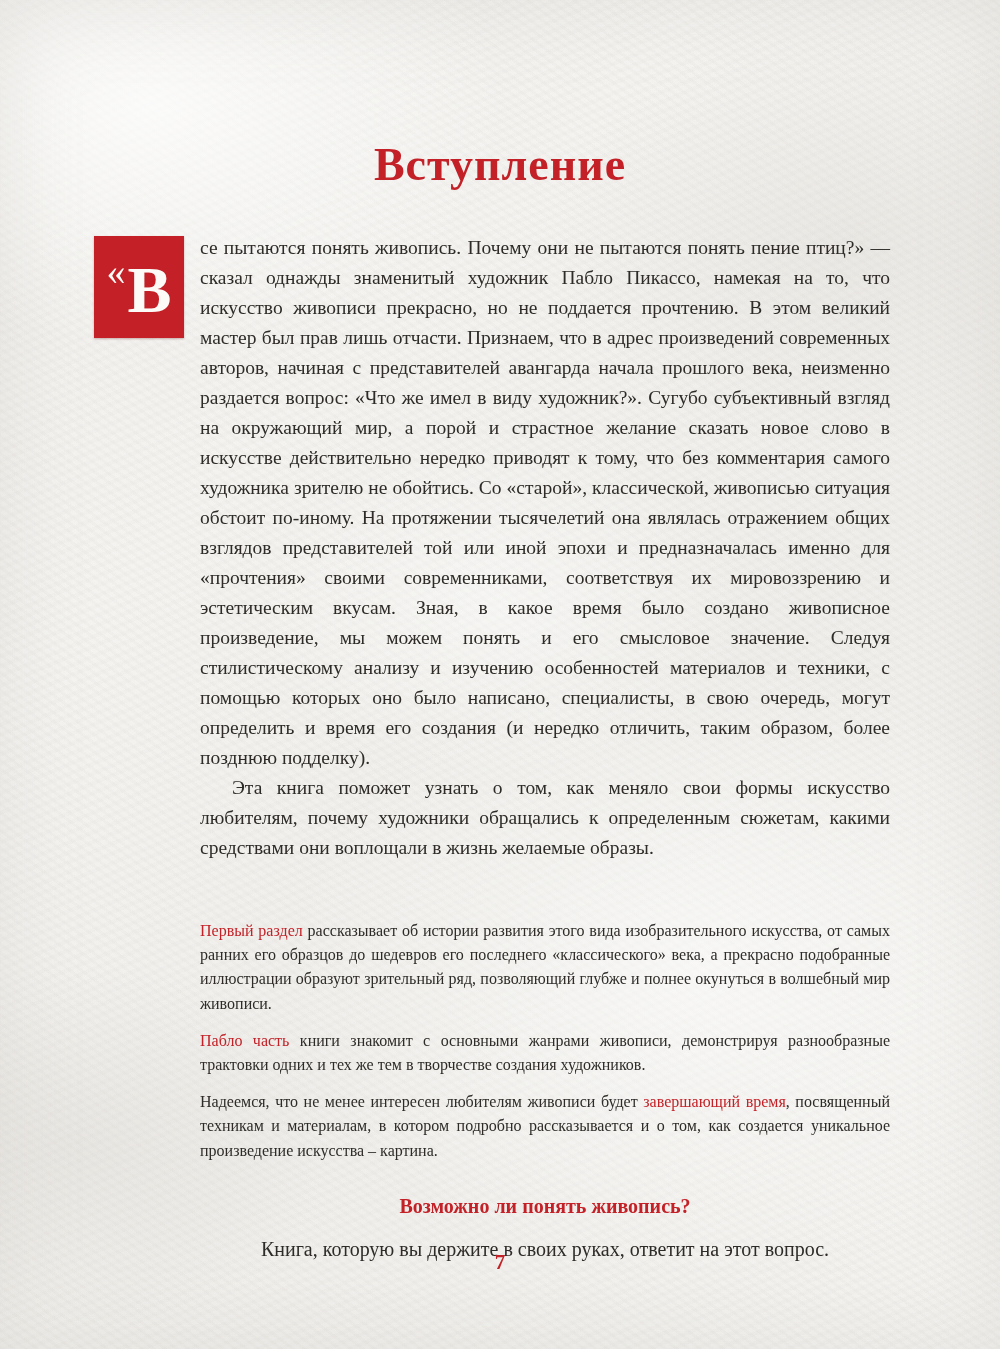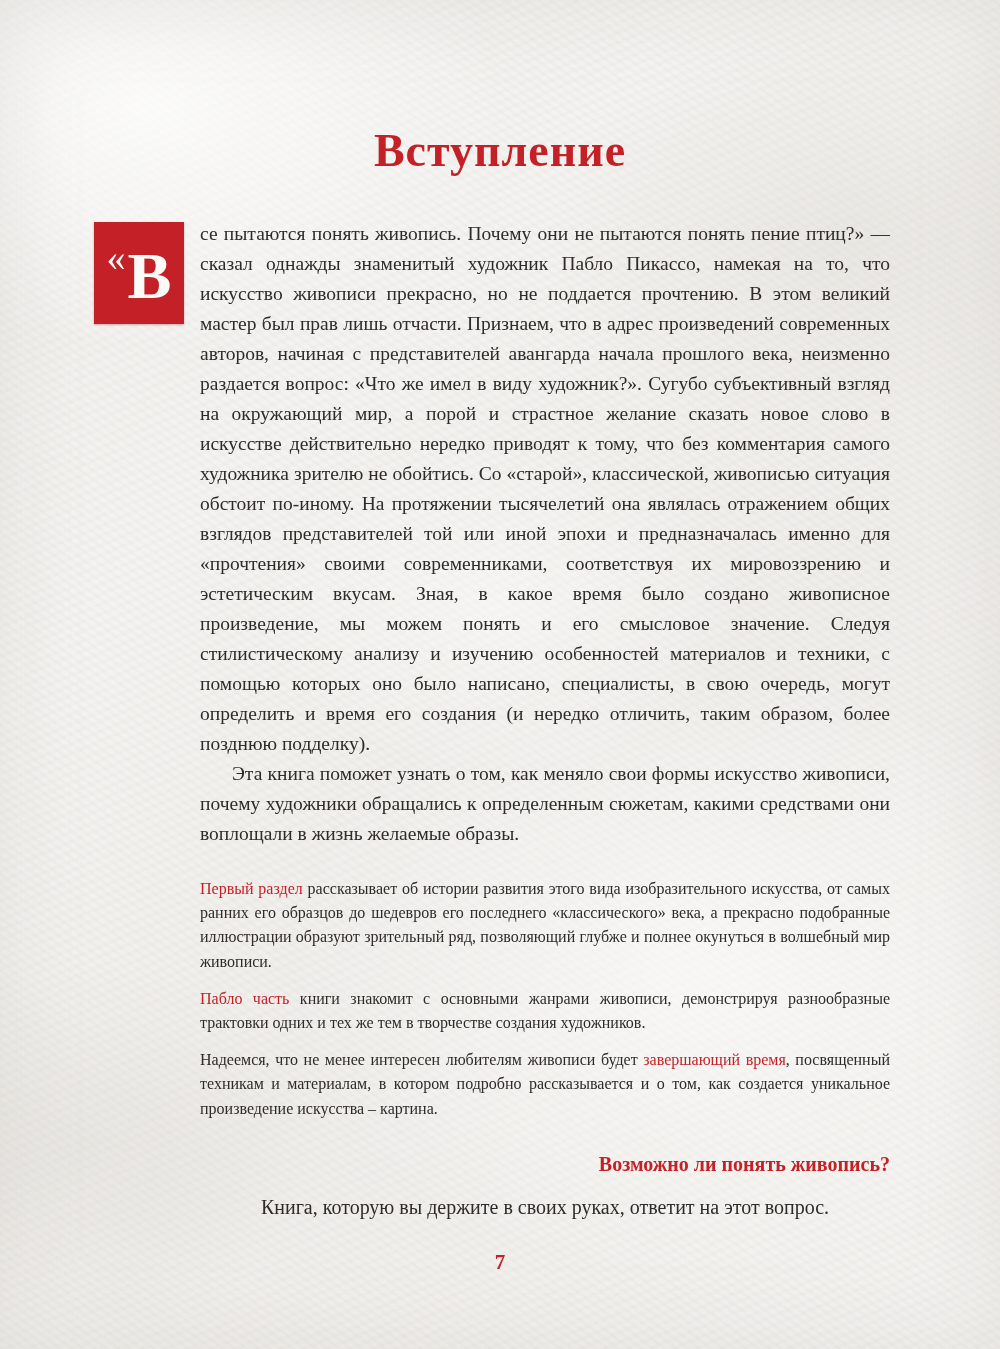--- a/index.html
+++ b/index.html
@@ -30,20 +30,21 @@
       linear-gradient(135deg, rgba(226,224,219,.28) 0%, rgba(255,255,255,0) 30%, rgba(220,218,212,.22) 60%, rgba(255,255,255,0) 100%);
     box-shadow:inset 0 0 80px rgba(190,187,180,.25);
   }
   .title{
     padding-top:124px;
     text-align:center;
     color:var(--accent);
     font-size:46px;
     font-weight:bold;
     letter-spacing:1px;
+    margin-top:14px;
   }
   .content{
     position:relative;
     margin:42px 110px 0 200px; 
     text-align:justify;
   }
   .dropcap{
     position:absolute;
     left:-106px;
     top:3px;
@@ -69,33 +70,33 @@
     margin-top:6px;
   }
   .body-par{
     font-size:19.5px;
     line-height:30px;
   }
   .body-par.indent{
     text-indent:32px;
   }
   .sections{
-    margin-top:28px;
+    margin-top:56px;
   }
   .section{
     font-size:16px;
     line-height:24.2px;
     margin-bottom:13px;
   }
   .hl{
     color:var(--accent);
   }
   .question{
     margin-top:32px;
-    text-align:right;
+    text-align:center;
     color:var(--accent);
     font-size:20px;
     font-weight:bold;
   }
   .closing{
     margin-top:20px;
     text-align:center;
     font-size:20px;
   }
   .pagenum{
@@ -118,21 +119,21 @@
 
   <div class="content">
 
     <div class="dropcap">
         <span class="quote">«</span>
         <span class="letter">В</span>
       </div>
 
     <p class="body-par">се пытаются понять живопись. Почему они не пытаются понять пение птиц?» — сказал однажды знаменитый художник Пабло Пикассо, намекая на то, что искусство живописи прекрасно, но не поддается прочтению. В этом великий мастер был прав лишь отчасти. Признаем, что в адрес произведений современных авторов, начиная с представителей авангарда начала прошлого века, неизменно раздается вопрос: «Что же имел в виду художник?». Сугубо субъективный взгляд на окружающий мир, а порой и страстное желание сказать новое слово в искусстве действительно нередко приводят к тому, что без комментария самого художника зрителю не обойтись. Со «старой», классической, живописью ситуация обстоит по-иному. На протяжении тысячелетий она являлась отражением общих взглядов представителей той или иной эпохи и предназначалась именно для «прочтения» своими современниками, соответствуя их мировоззрению и эстетическим вкусам. Зная, в какое время было создано живописное произведение, мы можем понять и его смысловое значение. Следуя стилистическому анализу и изучению особенностей материалов и техники, с помощью которых оно было написано, специалисты, в свою очередь, могут определить и время его создания (и нередко отличить, таким образом, более позднюю подделку).</p>
 
-    <p class="body-par indent">Эта книга поможет узнать о том, как меняло свои формы искусство живописи, почему художники обращались к определенным сюжетам, какими средствами они воплощали в жизнь желаемые образы.</p>
+    <p class="body-par indent">Эта книга поможет узнать о том, как меняло свои формы искусство любителям, почему художники обращались к определенным сюжетам, какими средствами они воплощали в жизнь желаемые образы.</p>
 
     <div class="sections">
       <p class="section"><span></span><span class="hl">Первый раздел</span><span> рассказывает об истории развития этого вида изобразительного искусства, от самых ранних его образцов до шедевров его последнего «классического» века, а прекрасно подобранные иллюстрации образуют зрительный ряд, позволяющий глубже и полнее окунуться в волшебный мир живописи.</span></p>
 
       <p class="section"><span></span><span class="hl">Пабло часть</span><span> книги знакомит с основными жанрами живописи, демонстрируя разнообразные трактовки одних и тех же тем в творчестве создания художников.</span></p>
 
       <p class="section"><span>Надеемся, что не менее интересен любителям живописи будет </span><span class="hl">завершающий время</span><span>, посвященный техникам и материалам, в котором подробно рассказывается и о том, как создается уникальное произведение искусства – картина.</span></p>
     </div>
 
     <h2 class="question">Возможно ли понять живопись?</h2>

